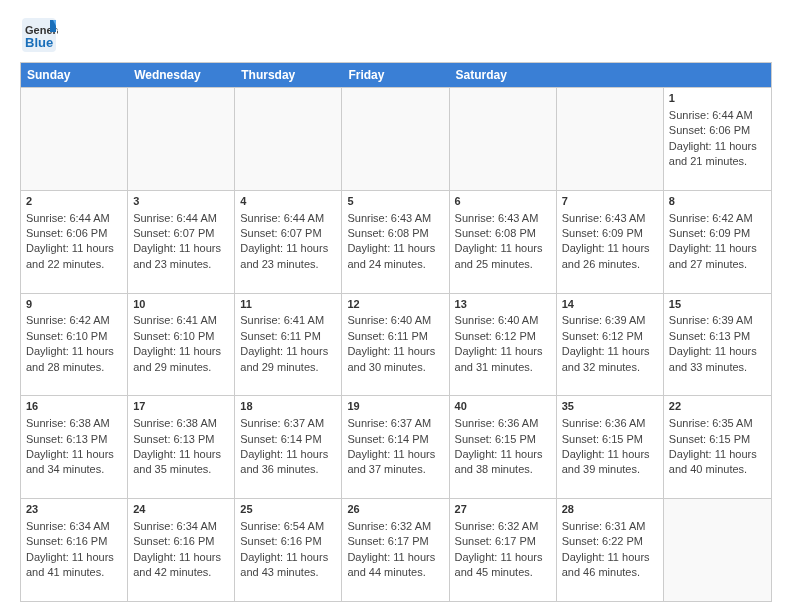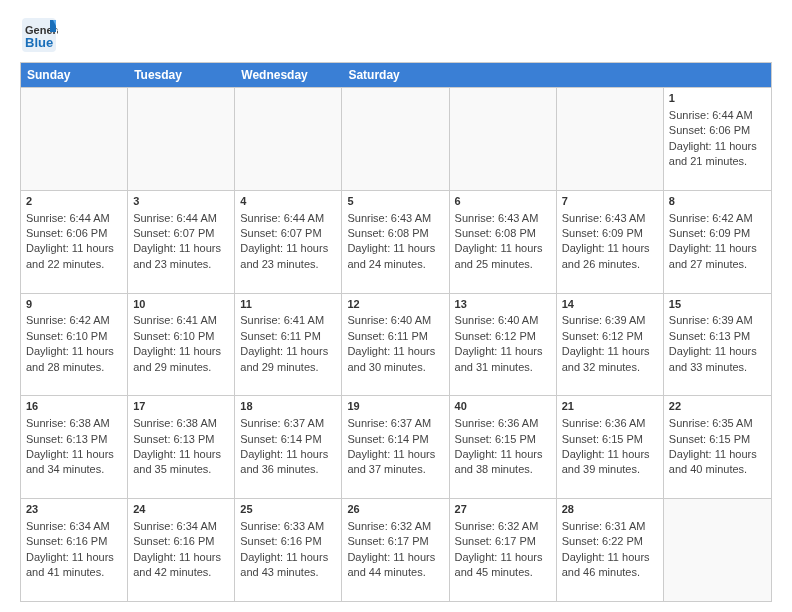--- a/index.html
+++ b/index.html
@@ -115,22 +115,23 @@
     </div>
     <div class="title-block">
       <div class="main-title"></div>
       <div class="subtitle"></div>
     </div>
   </div>
 
   <div class="calendar">
     <div class="cal-header-row">
     <div class="cal-header-cell">Sunday</div>
-        <div class="cal-header-cell">Tuesday</div>
         <div class="cal-header-cell">Wednesday</div>
+        <div class="cal-header-cell">Thursday</div>
+        <div class="cal-header-cell">Friday</div>
         <div class="cal-header-cell">Saturday</div>
       </div>
     <div class="cal-body">
     <div class="cal-row">
           <div class="cal-cell empty"></div>
           <div class="cal-cell empty"></div>
           <div class="cal-cell empty"></div>
           <div class="cal-cell empty"></div>
           <div class="cal-cell empty"></div>
           <div class="cal-cell empty"></div>
@@ -213,39 +214,39 @@
 Daylight: 11 hours
 and 36 minutes.</span></div>
           <div class="cal-cell"><span class="day-num">19</span><span class="cell-text" style="white-space: pre-line;">Sunrise: 6:37 AM
 Sunset: 6:14 PM
 Daylight: 11 hours
 and 37 minutes.</span></div>
           <div class="cal-cell"><span class="day-num">40</span><span class="cell-text" style="white-space: pre-line;">Sunrise: 6:36 AM
 Sunset: 6:15 PM
 Daylight: 11 hours
 and 38 minutes.</span></div>
-          <div class="cal-cell"><span class="day-num">21</span><span class="cell-text" style="white-space: pre-line;">Sunrise: 6:36 AM
+          <div class="cal-cell"><span class="day-num">35</span><span class="cell-text" style="white-space: pre-line;">Sunrise: 6:36 AM
 Sunset: 6:15 PM
 Daylight: 11 hours
 and 39 minutes.</span></div>
           <div class="cal-cell"><span class="day-num">22</span><span class="cell-text" style="white-space: pre-line;">Sunrise: 6:35 AM
 Sunset: 6:15 PM
 Daylight: 11 hours
 and 40 minutes.</span></div>
         </div>
         <div class="cal-row">
           <div class="cal-cell"><span class="day-num">23</span><span class="cell-text" style="white-space: pre-line;">Sunrise: 6:34 AM
 Sunset: 6:16 PM
 Daylight: 11 hours
 and 41 minutes.</span></div>
           <div class="cal-cell"><span class="day-num">24</span><span class="cell-text" style="white-space: pre-line;">Sunrise: 6:34 AM
 Sunset: 6:16 PM
 Daylight: 11 hours
 and 42 minutes.</span></div>
-          <div class="cal-cell"><span class="day-num">25</span><span class="cell-text" style="white-space: pre-line;">Sunrise: 6:33 AM
+          <div class="cal-cell"><span class="day-num">25</span><span class="cell-text" style="white-space: pre-line;">Sunrise: 6:54 AM
 Sunset: 6:16 PM
 Daylight: 11 hours
 and 43 minutes.</span></div>
           <div class="cal-cell"><span class="day-num">26</span><span class="cell-text" style="white-space: pre-line;">Sunrise: 6:32 AM
 Sunset: 6:17 PM
 Daylight: 11 hours
 and 44 minutes.</span></div>
           <div class="cal-cell"><span class="day-num">27</span><span class="cell-text" style="white-space: pre-line;">Sunrise: 6:32 AM
 Sunset: 6:17 PM
 Daylight: 11 hours

